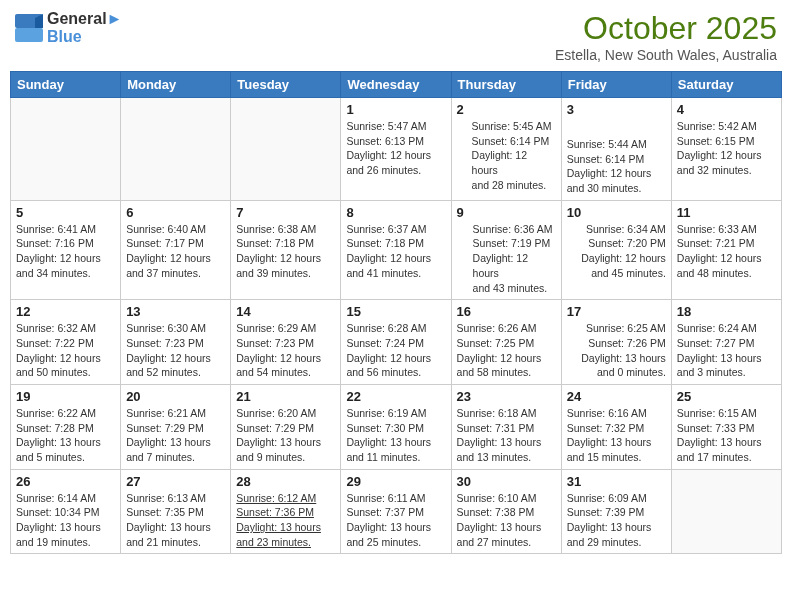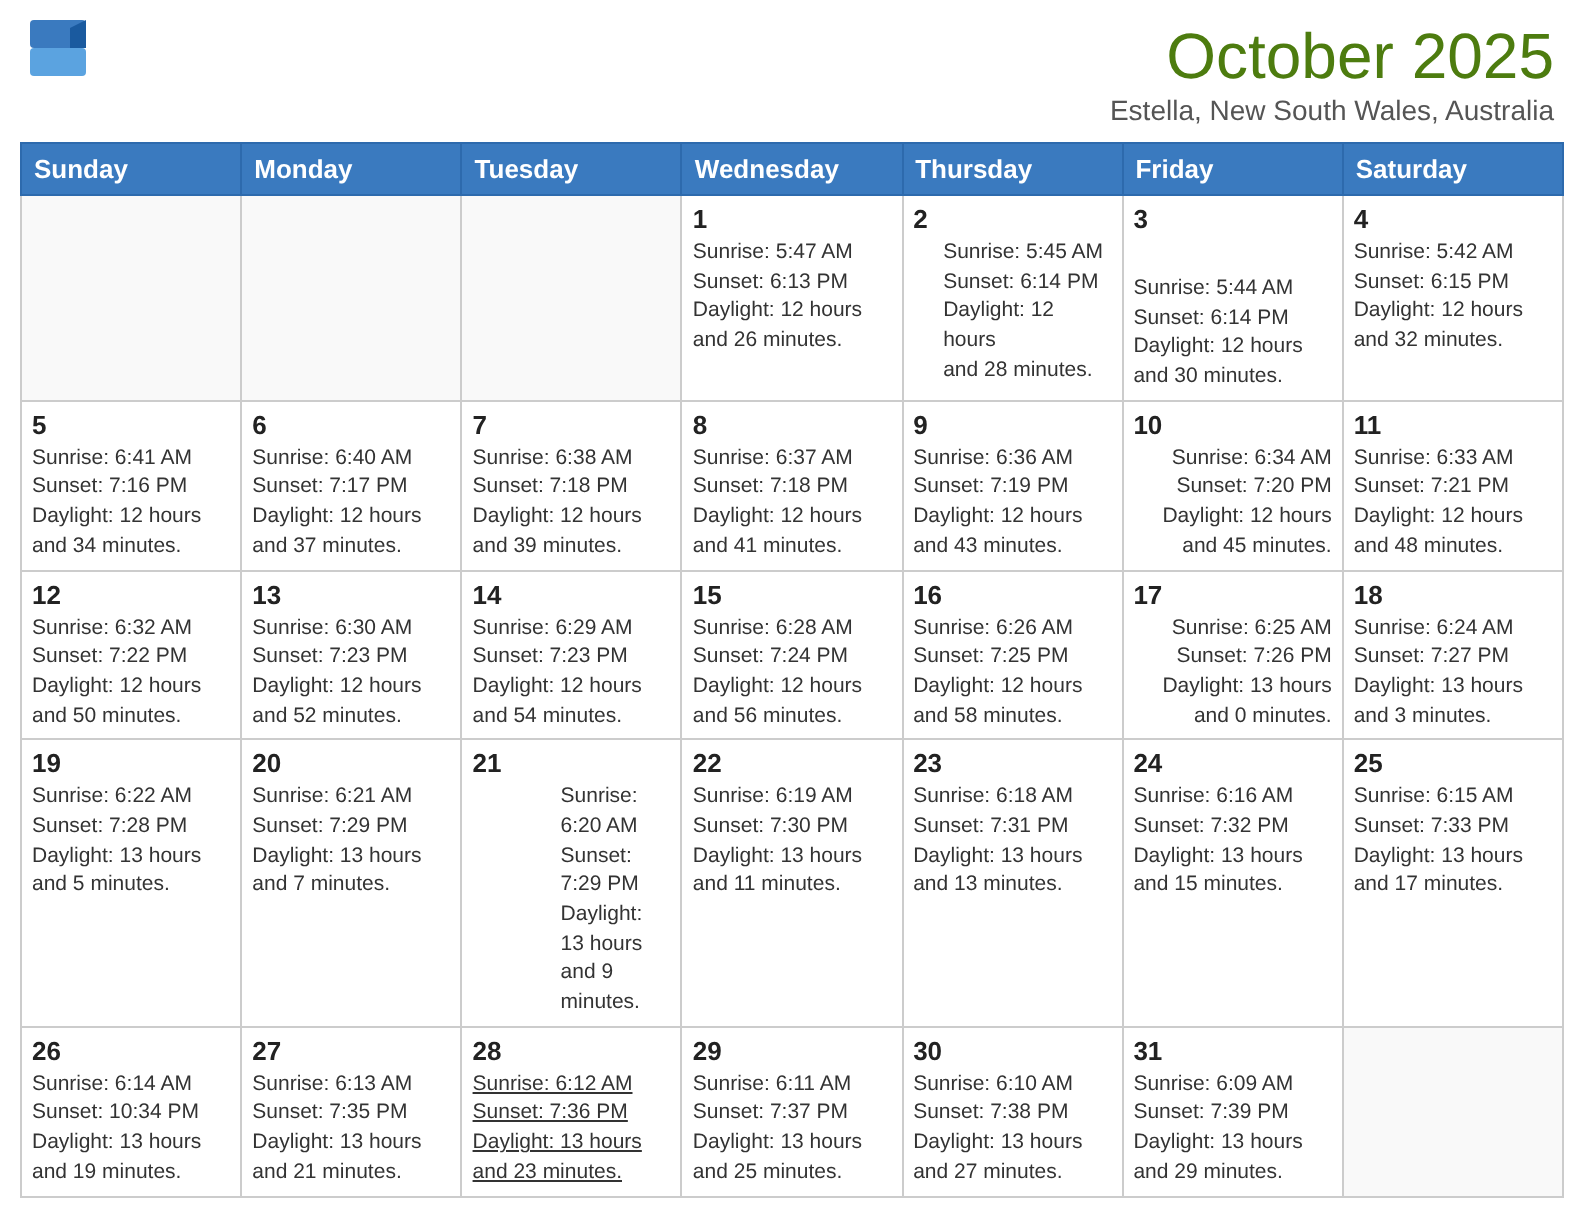--- a/index.html
+++ b/index.html
@@ -83,20 +83,24 @@
 </head>
 <body>
 
 <div class="header">
   <div class="logo">
     <svg class="logo-icon" viewBox="0 0 28 28">
       <rect width="28" height="14" fill="#3a7abf" rx="2"></rect>
       <rect y="14" width="28" height="14" fill="#5ba3e0" rx="2"></rect>
       <polygon points="20,4 28,0 28,14 20,14" fill="#1a5a9f"></polygon>
     </svg>
+    <div>
+      <div style="font-size:16px;font-weight:bold;color:#333;">General<span style="color:#4a90d9;">►</span></div>
+      <div style="font-size:16px;font-weight:bold;color:#4a90d9;">Blue</div>
+    </div>
   </div>
   <div class="title-block">
     <div class="month-title">October 2025</div>
     <div class="location">Estella, New South Wales, Australia</div>
   </div>
 </div>
 
 <table class="calendar">
   <thead>
     <tr>
@@ -167,21 +171,21 @@
         </td>
         <td>
           <div class="day-number">8</div>
           <div class="day-info" style="white-space: pre-line;">Sunrise: 6:37 AM
 Sunset: 7:18 PM
 Daylight: 12 hours
 and 41 minutes.</div>
         </td>
         <td>
           <div class="day-number">9</div>
-          <div class="day-info" style="white-space: pre-line;">Sunrise: 6:36 AM
+          <div class="day-info" style="white-space: pre-line; margin-left: 16px;">Sunrise: 6:36 AM
 Sunset: 7:19 PM
 Daylight: 12 hours
 and 43 minutes.</div>
         </td>
         <td>
           <div class="day-number">10</div>
           <div class="day-info" style="white-space: pre-line; text-align: right;">Sunrise: 6:34 AM
 Sunset: 7:20 PM
 Daylight: 12 hours
 and 45 minutes.</div>
@@ -255,21 +259,21 @@
         </td>
         <td>
           <div class="day-number">20</div>
           <div class="day-info" style="white-space: pre-line;">Sunrise: 6:21 AM
 Sunset: 7:29 PM
 Daylight: 13 hours
 and 7 minutes.</div>
         </td>
         <td>
           <div class="day-number">21</div>
-          <div class="day-info" style="white-space: pre-line; margin-left: 44px;">Sunrise: 6:20 AM
+          <div class="day-info" style="white-space: pre-line;">Sunrise: 6:20 AM
 Sunset: 7:29 PM
 Daylight: 13 hours
 and 9 minutes.</div>
         </td>
         <td>
           <div class="day-number">22</div>
           <div class="day-info" style="white-space: pre-line;">Sunrise: 6:19 AM
 Sunset: 7:30 PM
 Daylight: 13 hours
 and 11 minutes.</div>

